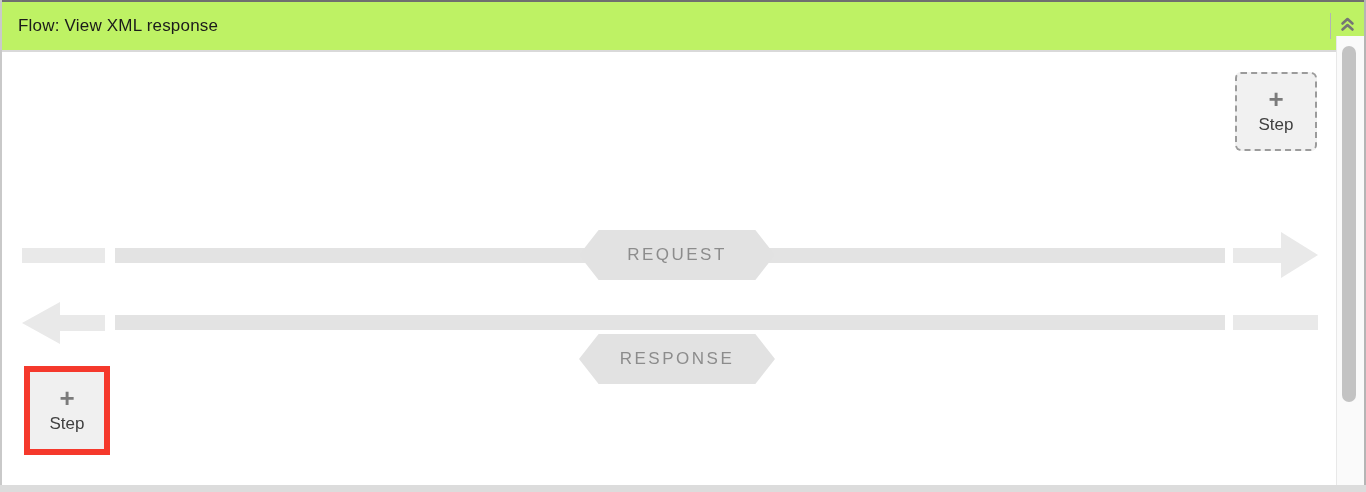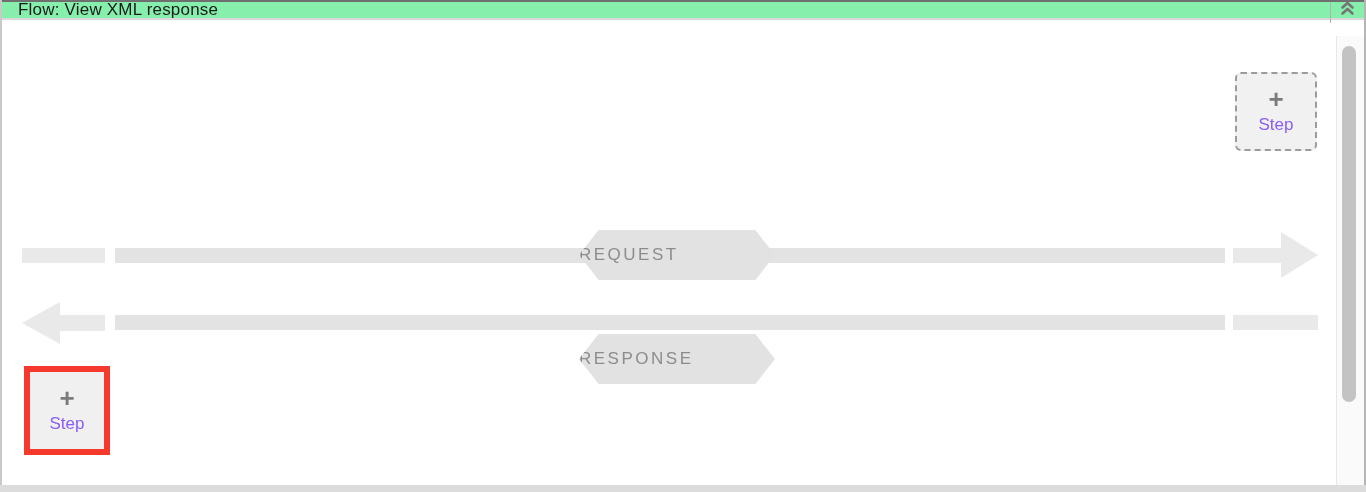--- a/index.html
+++ b/index.html
@@ -15,22 +15,22 @@
     overflow: hidden;
   }
   
   .edge-top    { position:absolute; left:0; top:0; width:1366px; height:2px; background:#6f6f6f; }
   .edge-left   { position:absolute; left:0; top:0; width:2px; height:492px; background:#c9c9c9; }
   .edge-right  { position:absolute; left:1364px; top:0; width:2px; height:492px; background:#b5b5b5; }
   .edge-bottom { position:absolute; left:0; top:485px; width:1366px; height:7px; background:#dcdcdc; }
 
   
   .header {
-    position:absolute; left:2px; top:2px; width:1362px; height:18px;
-    background:#86efac; border-bottom:2px solid #d9d9d9;
+    position:absolute; left:2px; top:2px; width:1362px; height:50px;
+    background:#bef264; border-bottom:2px solid #d9d9d9;
     display:flex; align-items:center;
   }
   .header-title {
     padding-left:16px; font-size:17px; color:#1b1b1b; letter-spacing:0.2px;
   }
   .header-right {
     position:absolute; right:0; top:0; height:100%;
     display:flex; align-items:center;
   }
   .header-divider {
@@ -63,21 +63,21 @@
                      border-right:38px solid #e9e9e9;
                      border-top:21px solid transparent; border-bottom:21px solid transparent; }
   .res-arrow-shaft { left:60px;  top:315px; width:45px;   height:16px; background:#e9e9e9; }
   .res-line        { left:115px; top:315px; width:1110px; height:15px; background:#e3e3e3; }
   .res-stub-right  { left:1233px; top:315px; width:85px;  height:15px; background:#e9e9e9; }
 
   .banner {
     position:absolute; left:579px; width:196px; height:50px;
     background:#e2e2e2;
     clip-path: polygon(0 50%, 10% 0, 90% 0, 100% 50%, 90% 100%, 10% 100%);
-    display:flex; align-items:center; 
+    display:flex; align-items:center; justify-content:center;
   }
   .banner-request  { top:230px; }
   .banner-response { top:298px;margin-top:36px; }
   .banner-label {
     font-size:17px; color:#8c8c8c; letter-spacing:2.5px; text-transform:uppercase;
   }
 
   
   .add-step {
     display:flex; flex-direction:column; align-items:center; justify-content:center;
@@ -86,21 +86,21 @@
   .add-step-top {
     position:absolute; left:1235px; top:72px; width:82px; height:79px;
     background:#f1f1f1; border:2px dashed #9b9b9b; border-radius:6px;
   }
   .highlight-box {
     position:absolute; left:24px; top:366px; width:86px; height:89px;
     border:6px solid #f5392c; background:#f0f0f0;
   }
   .add-step-bottom { width:100%; height:100%; }
   .plus-glyph { font-size:26px; line-height:22px; color:#7b7b7b; font-weight:bold; }
-  .step-label { font-size:17px; color:#8b5cf6; }
+  .step-label { font-size:17px; color:#404040; }
 </style>
 </head>
 <body>
 
 <div class="window">
 
   <div class="header">
     <div class="header-title">Flow: View XML response</div>
     <div class="header-right">
       <div class="header-divider"></div>

